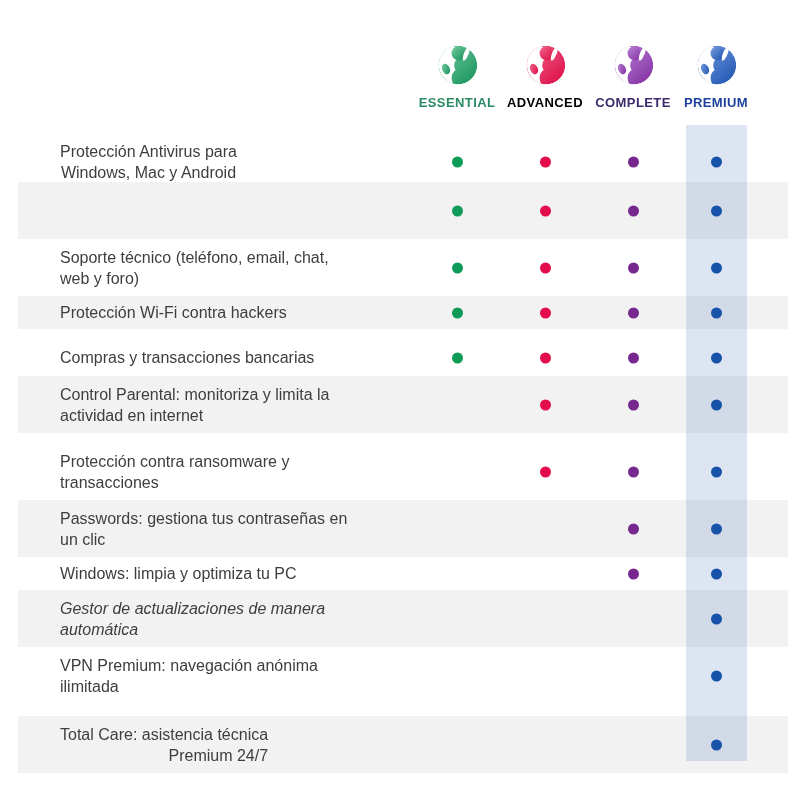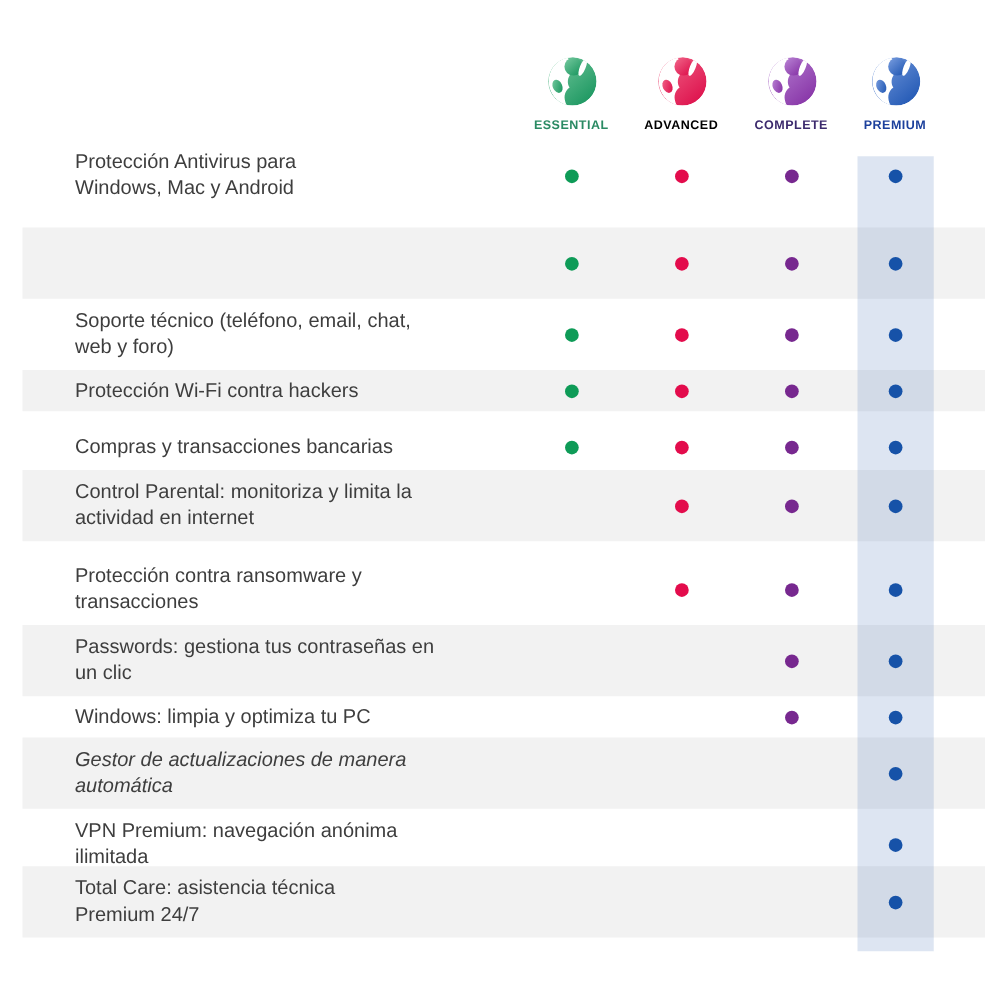--- a/index.html
+++ b/index.html
@@ -2,21 +2,21 @@
 <html><head>
 <meta charset="utf-8">
 <style>
   html,body{margin:0;padding:0;background:#ffffff;}
   #stage{
     position:relative;width:800px;height:800px;background:#ffffff;overflow:hidden;
     font-family:"Liberation Sans", sans-serif;
   }
   .plan-col{position:absolute;width:96px;display:flex;flex-direction:column;align-items:center;}
   .plan-logo{width:44px;height:44px;}
-  .plan-name{margin-top:7px;font-size:10px;font-weight:700;letter-spacing:.4px;}
+  .plan-name{margin-top:7px;font-size:13px;font-weight:700;letter-spacing:.4px;}
   .rows-wrap{position:absolute;left:0;top:0;width:800px;height:800px;}
   .feature-row{position:absolute;left:18px;width:770px;}
   .feature-row.alt{background:#f2f2f2;}
   .feature-text{
     position:absolute;left:42px;top:50%;transform:translateY(-50%);
     font-size:16px;line-height:21.5px;color:#3e3e3e;z-index:3;white-space:nowrap;
   }
   .dot{
     position:absolute;width:11px;height:11px;border-radius:50%;
     top:50%;transform:translateY(-50%);z-index:3;
@@ -108,21 +108,21 @@
       <circle cx="27" cy="10.5" r="8.2" fill="url(#grad-premium)"></circle>
       <ellipse cx="35.5" cy="11" rx="2.6" ry="8.5" transform="rotate(22 35.5 11)" fill="#ffffff"></ellipse>
       <ellipse cx="12.5" cy="28.5" rx="4.3" ry="6.2" transform="rotate(-24 12.5 28.5)" fill="url(#grad-premium)"></ellipse>
     </g>
   </svg>
         <div class="plan-name" style="color:#1c409c">PREMIUM</div>
       </div>
     </div>
   <div id="premium-band" style="left: 685.5px; width: 61px; top: 125px; height: 636px; background: rgba(28, 82, 168, 0.15);"></div>
   <div class="rows-wrap" id="rows">
-      <div class="feature-row" style="top: 112px; height: 57px;">
+      <div class="feature-row" style="top: 133px; height: 57px; text-align: center;">
         <div class="feature-text">
           <div>Protección Antivirus para</div>
           <div>Windows, Mac y Android</div>
         </div>
         <span class="dot" style="left:433.5px;background:#0e9b57"></span>
         <span class="dot" style="left:521.5px;background:#e30c4c"></span>
         <span class="dot" style="left:609.5px;background:#77288f"></span>
         <span class="dot" style="left:692.5px;background:#1652a8"></span>
       </div>
       <div class="feature-row alt" style="top: 182px; height: 57px;">
@@ -199,21 +199,21 @@
         </div>
         <span class="dot" style="left:692.5px;background:#1652a8"></span>
       </div>
       <div class="feature-row" style="top: 647px; height: 57px;">
         <div class="feature-text">
           <div>VPN Premium: navegación anónima</div>
           <div>ilimitada</div>
         </div>
         <span class="dot" style="left:692.5px;background:#1652a8"></span>
       </div>
-      <div class="feature-row alt" style="top: 693px; height: 57px;">
+      <div class="feature-row alt" style="top: 716px; height: 57px; text-align: right;">
         <div class="feature-text">
           <div>Total Care: asistencia técnica</div>
           <div>Premium 24/7</div>
         </div>
         <span class="dot" style="left:692.5px;background:#1652a8"></span>
       </div>
     </div>
 </div>
 
 </body></html>

